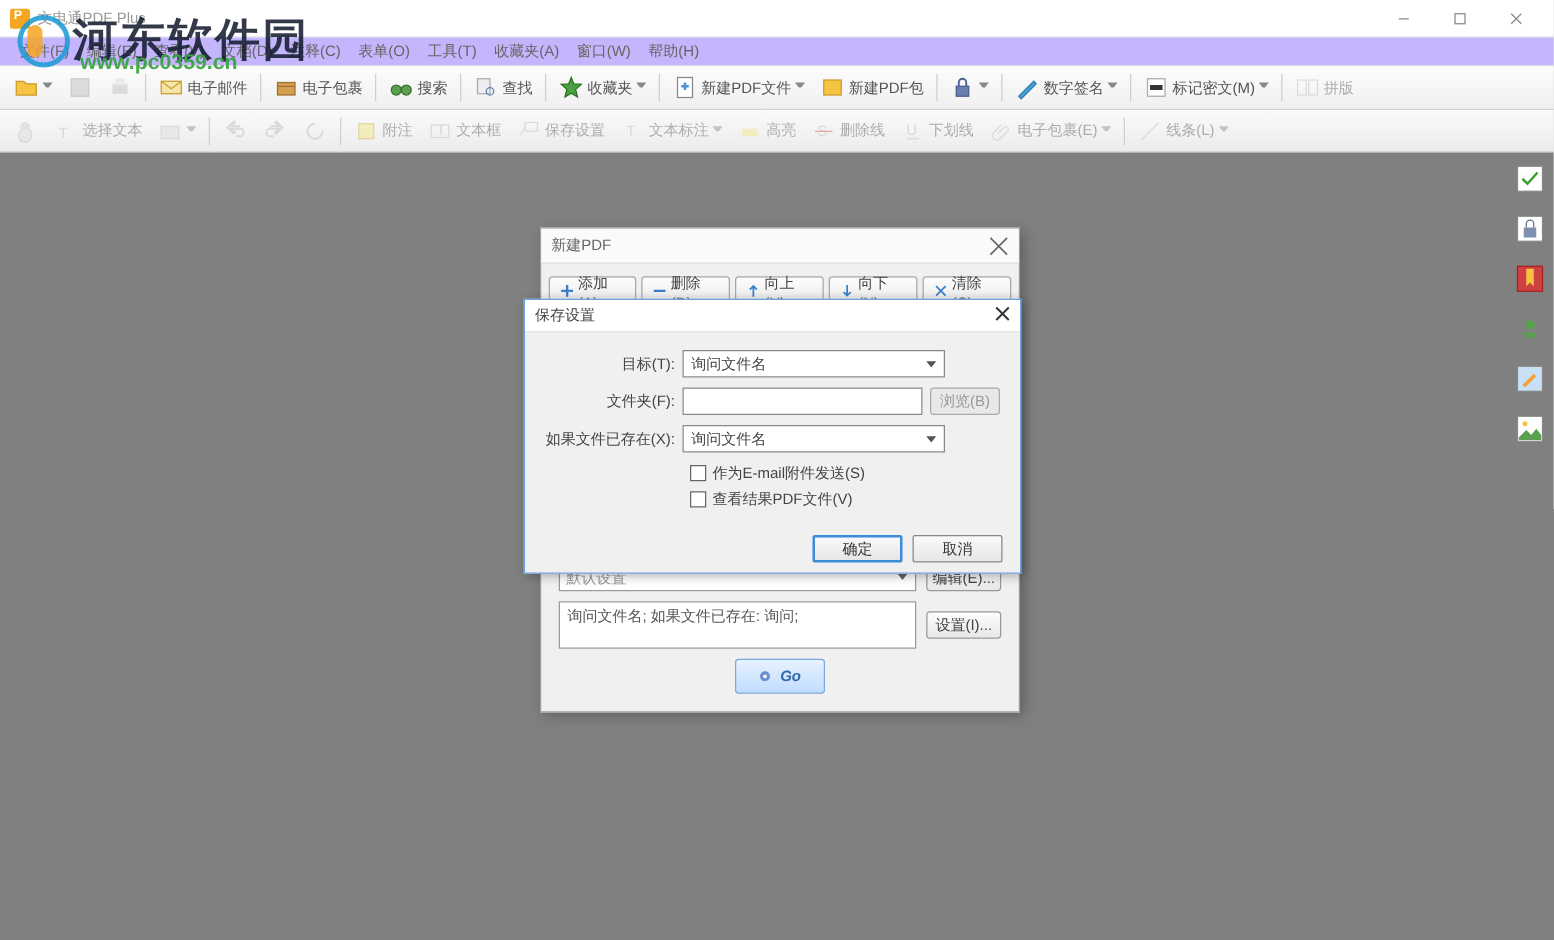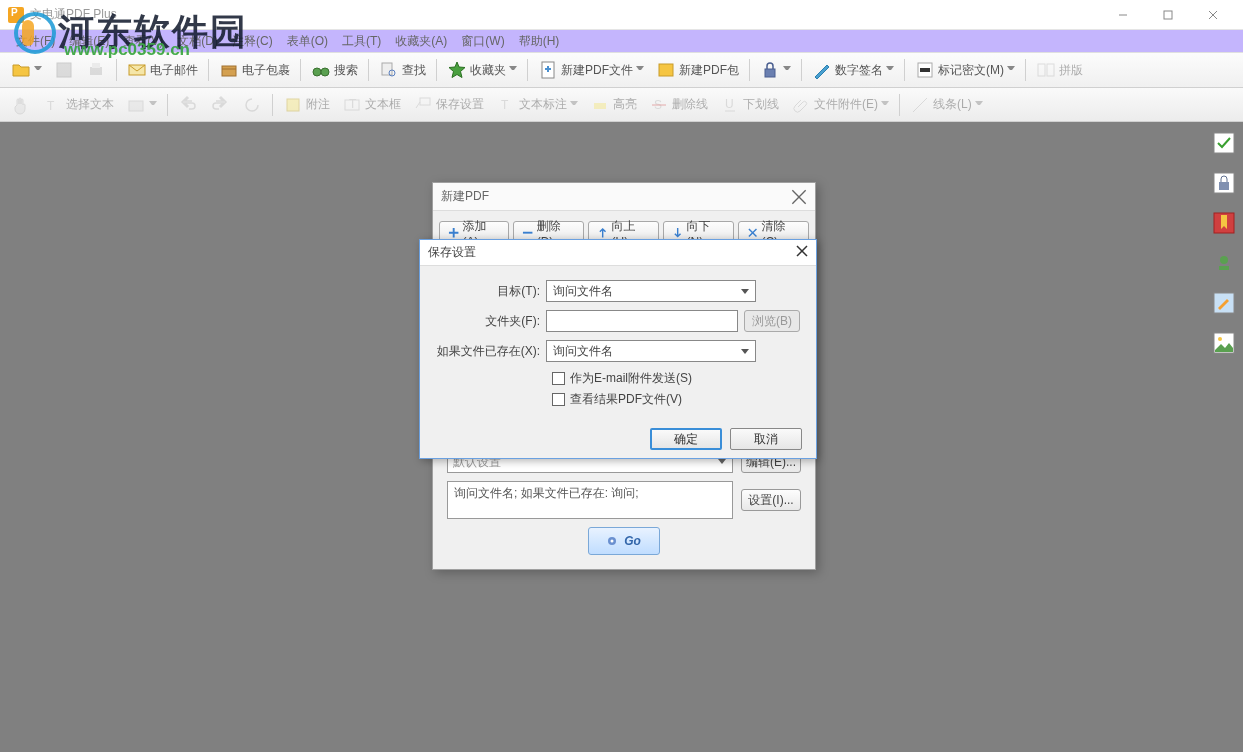--- a/index.html
+++ b/index.html
@@ -353,21 +353,21 @@
         </svg>
       </span>
       <span>下划线</span>
     </div>
   <div class="tb-btn disabled">
       <span class="ic">
         <svg viewBox="0 0 20 20">
           <path d="M7 12l5-5a2 2 0 013 3l-6 6a3 3 0 01-5-5l6-6" fill="none" stroke="#bbb"></path>
         </svg>
       </span>
-      <span>文件附件(E)</span>
+      <span>电子包裹(E)</span>
       <span class="tb-drop"></span>
     </div>
   <div class="tb-sep"></div>
   <div class="tb-btn disabled">
       <span class="ic">
         <svg viewBox="0 0 20 20">
           <line x1="3" y1="17" x2="17" y2="3" stroke="#bbb"></line>
         </svg>
       </span>
       <span>线条(L)</span>

